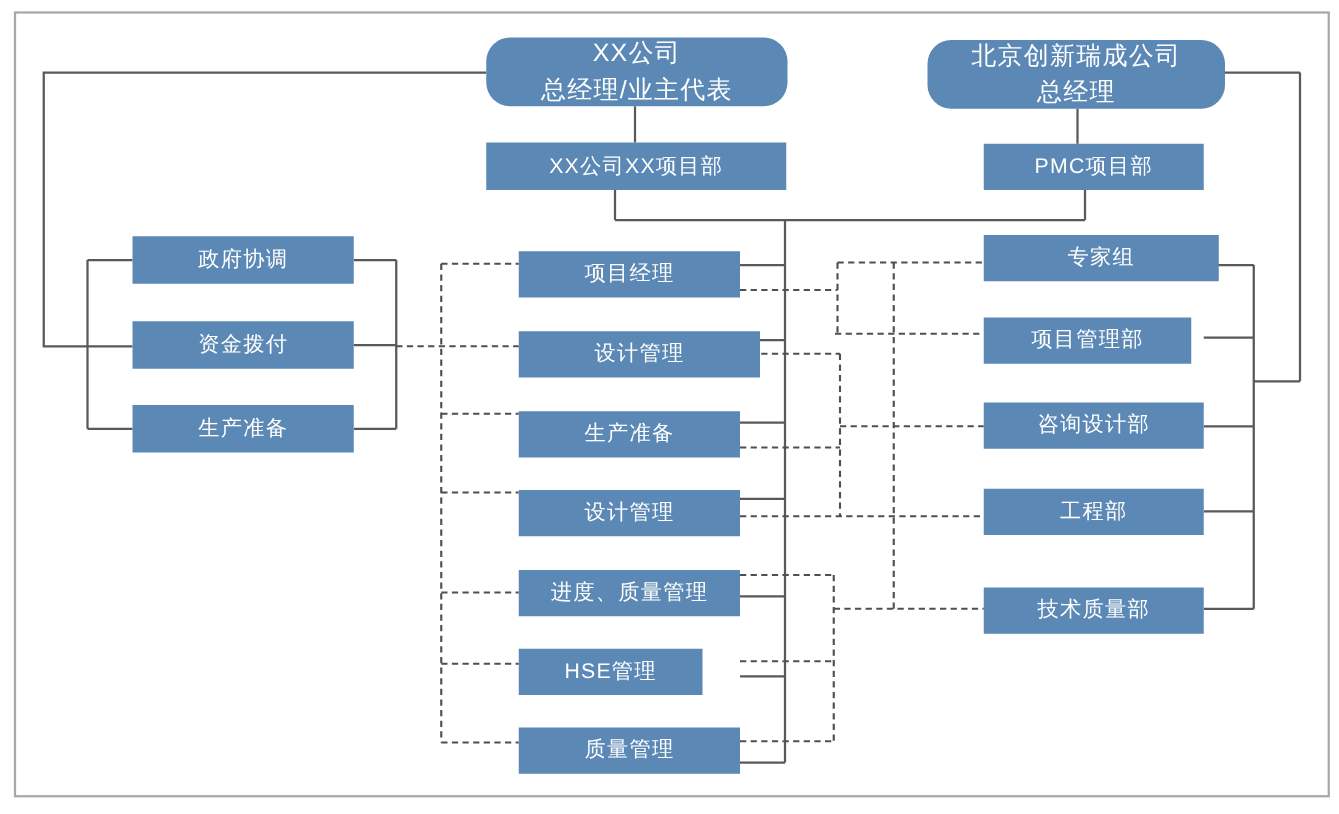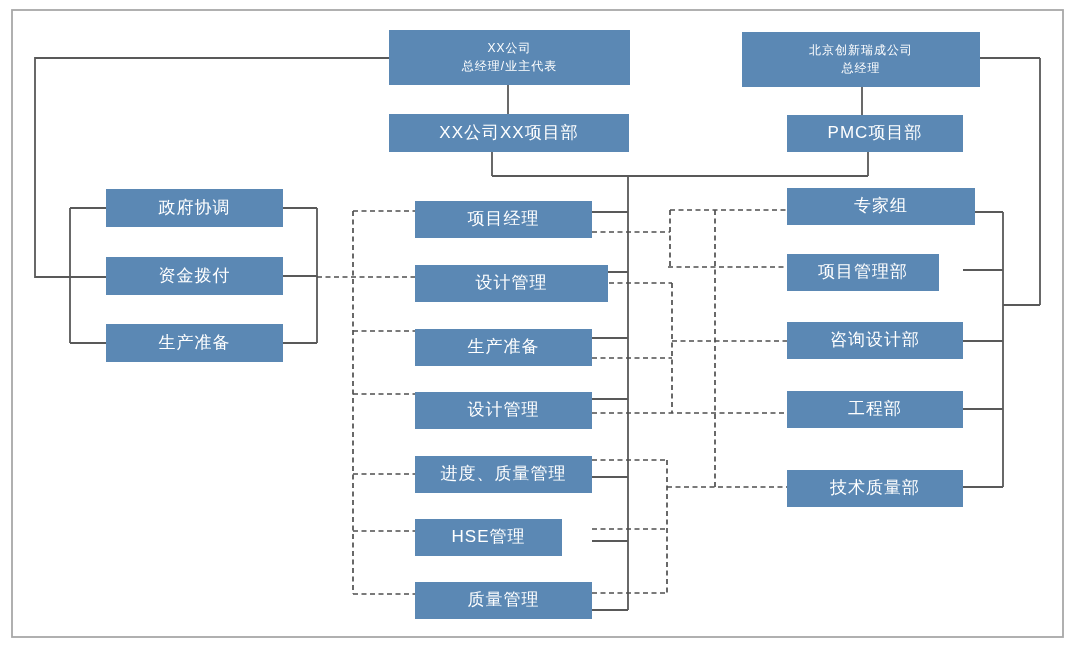--- a/index.html
+++ b/index.html
@@ -26,21 +26,21 @@
     background:var(--node-fill);
     color:var(--node-text);
     display:flex;flex-direction:column;
     align-items:center;justify-content:center;
     text-align:center;
     font-size:17px;
     letter-spacing:1px;
     line-height:1.3;
     white-space:nowrap;
   }
-  .node.two-line{font-size:12px;line-height:1.45;}
+  .node.two-line{font-size:20px;line-height:1.45;border-radius:19px;}
 </style>
 </head>
 <body>
 
 <div class="stage">
 
   <svg class="wires" width="1071" height="651" viewBox="0 0 1071 651">
 
     <rect class="frame" x="12" y="10" width="1051" height="627"></rect>
 
@@ -135,21 +135,21 @@
   <div class="node" style="left:415px;top:519px;width:147px;height:37px">
     <span>HSE管理</span>
   </div>
   <div class="node" style="left:415px;top:582px;width:177px;height:37px">
     <span>质量管理</span>
   </div>
 
   <div class="node" style="left:787px;top:188px;width:188px;height:37px">
     <span>专家组</span>
   </div>
-  <div class="node" style="left:787px;top:254px;width:152px;height:37px">
+  <div class="node" style="left:787px;top:254px;width:166px;height:37px">
     <span>项目管理部</span>
   </div>
   <div class="node" style="left:787px;top:322px;width:176px;height:37px">
     <span>咨询设计部</span>
   </div>
   <div class="node" style="left:787px;top:391px;width:176px;height:37px">
     <span>工程部</span>
   </div>
   <div class="node" style="left:787px;top:470px;width:176px;height:37px">
     <span>技术质量部</span>

